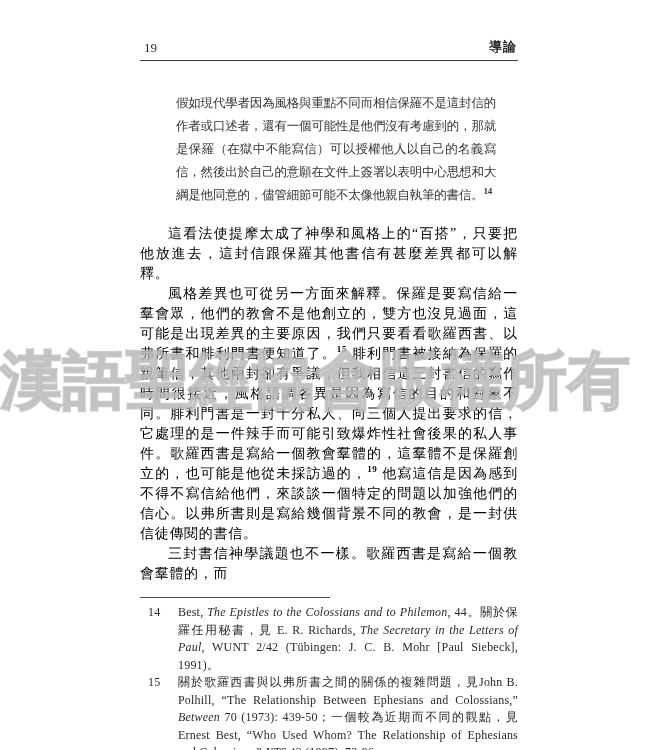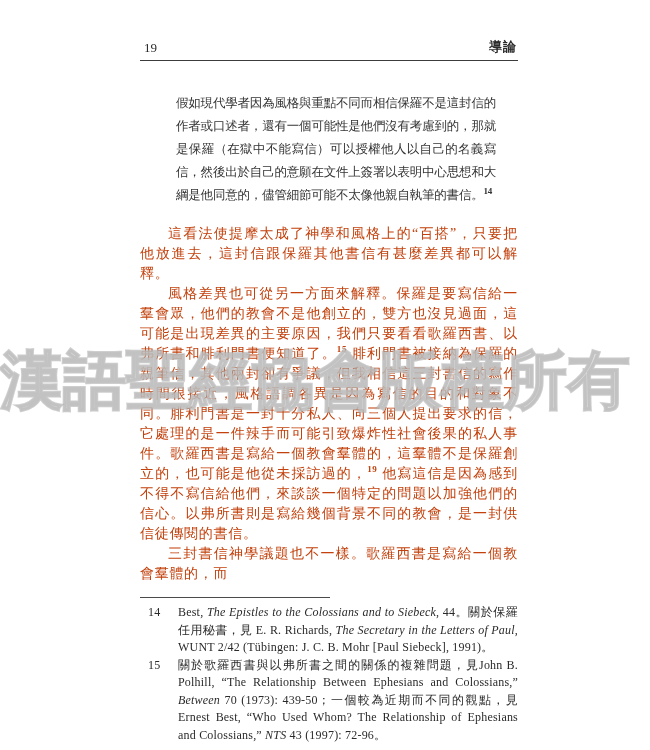--- a/index.html
+++ b/index.html
@@ -35,21 +35,21 @@
     color:#333333;
   }
   .body-text{ margin-top:17px; }
   .para{
     font-size:14px;
     line-height:20px;
     letter-spacing:0.7px;
     text-align:justify;
     text-indent:2em;
     margin:0;
-    color:#c2410c;
+    color:#000000;
   }
   sup{
     font-size:9px;
     line-height:0;
     font-weight:600;
     vertical-align:super;
   }
   .fn-separator{
     border:none;
     border-top:1.2px solid #4a4a4a;
@@ -101,21 +101,21 @@
     <p class="para"><span>這看法使提摩太成了神學和風格上的“百搭”，只要把他放進去，這封信跟保羅其他書信有甚麼差異都可以解釋。</span></p>
     <p class="para"><span>風格差異也可從另一方面來解釋。保羅是要寫信給一羣會眾，他們的教會不是他創立的，雙方也沒見過面，這可能是出現差異的主要原因，我們只要看看歌羅西書、以弗所書和腓利門書便知道了。</span><sup>15</sup><span> 腓利門書被接納為保羅的親筆信，其他兩封卻有爭議，但我相信這三封書信的寫作時間很接近，風格語調各異是因為寫信的目的和對象不同。腓利門書是一封十分私人、向三個人提出要求的信，它處理的是一件辣手而可能引致爆炸性社會後果的私人事件。歌羅西書是寫給一個教會羣體的，這羣體不是保羅創立的，也可能是他從未採訪過的，</span><sup>19</sup><span> 他寫這信是因為感到不得不寫信給他們，來談談一個特定的問題以加強他們的信心。以弗所書則是寫給幾個背景不同的教會，是一封供信徒傳閱的書信。</span></p>
     <p class="para"><span>三封書信神學議題也不一樣。歌羅西書是寫給一個教會羣體的，而</span></p>
   </div>
 
   <hr class="fn-separator">
 
   <div class="footnotes">
     <div class="footnote">
       <span class="fn-num">14</span>
-      <span><span>Best, </span><span class="it">The Epistles to the Colossians and to Siebeck</span><span>, 44。關於保羅任用秘書，見 E. R. Richards, </span><span class="it">The Secretary in the Letters of Paul</span><span>, WUNT 2/42 (Tübingen: J. C. B. Mohr [Paul Siebeck], 1991)。</span></span>
+      <span><span>Best, </span><span class="it">The Epistles to the Colossians and to Philemon</span><span>, 44。關於保羅任用秘書，見 E. R. Richards, </span><span class="it">The Secretary in the Letters of Paul</span><span>, WUNT 2/42 (Tübingen: J. C. B. Mohr [Paul Siebeck], 1991)。</span></span>
     </div>
     <div class="footnote">
       <span class="fn-num">15</span>
       <span><span>關於歌羅西書與以弗所書之間的關係的複雜問題，見John B. Polhill, “The Relationship Between Ephesians and Colossians,” </span><span class="it">Between</span><span> 70 (1973): 439-50；一個較為近期而不同的觀點，見Ernest Best, “Who Used Whom? The Relationship of Ephesians and Colossians,” </span><span class="it">NTS</span><span> 43 (1997): 72-96。</span></span>
     </div>
 
   </div>
 
 </div>
 

